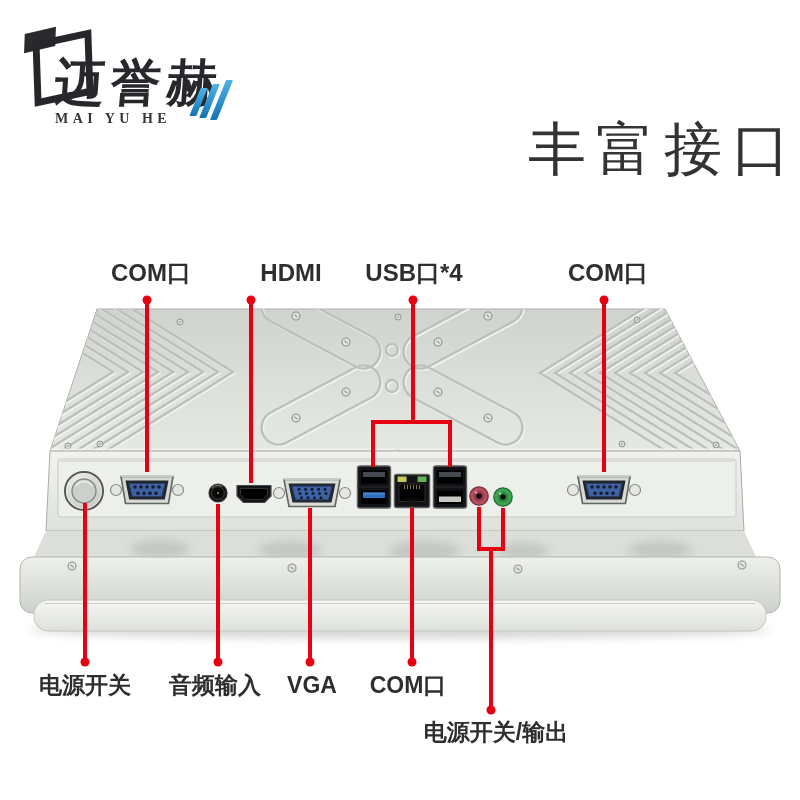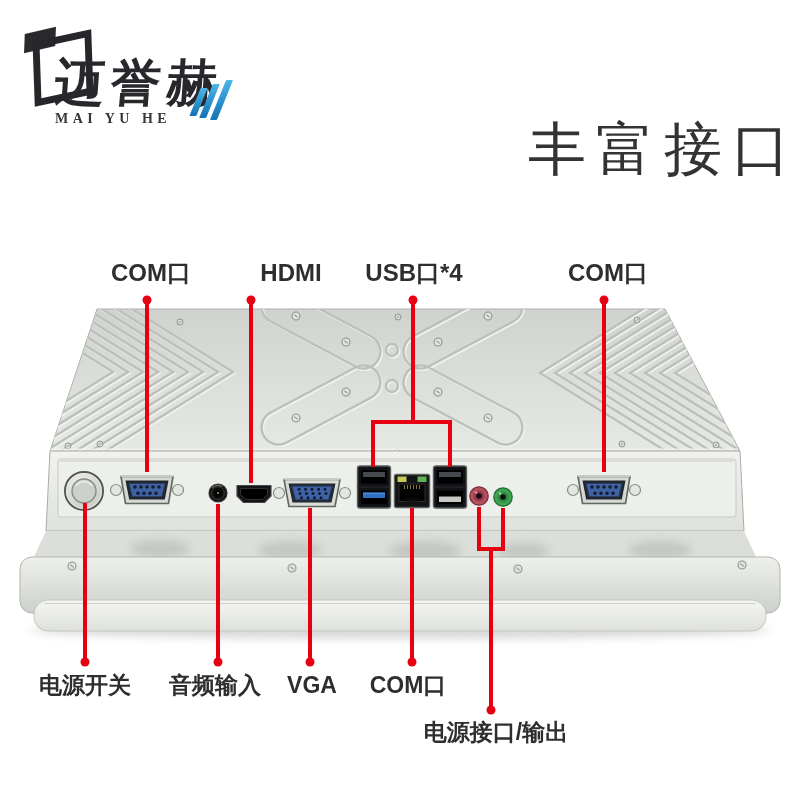--- a/index.html
+++ b/index.html
@@ -352,16 +352,16 @@
   <div>
     <div class="lbl" style="left:151px;top:259px;">COM口</div>
     <div class="lbl" style="left:258px;top:259px;margin-left:33px;">HDMI</div>
     <div class="lbl" style="left:414px;top:259px;">USB口*4</div>
     <div class="lbl" style="left:608px;top:259px;">COM口</div>
 
     <div class="lbl small" style="left:85px;top:672px;">电源开关</div>
     <div class="lbl small" style="left:215px;top:672px;">音频输入</div>
     <div class="lbl small" style="left:312px;top:672px;">VGA</div>
     <div class="lbl small" style="left:408px;top:672px;">COM口</div>
-    <div class="lbl small" style="left:496px;top:719px;">电源接口/输出</div>
+    <div class="lbl small" style="left:496px;top:719px;">电源开关/输出</div>
   </div>
 
 </div>
 
 </body></html>

